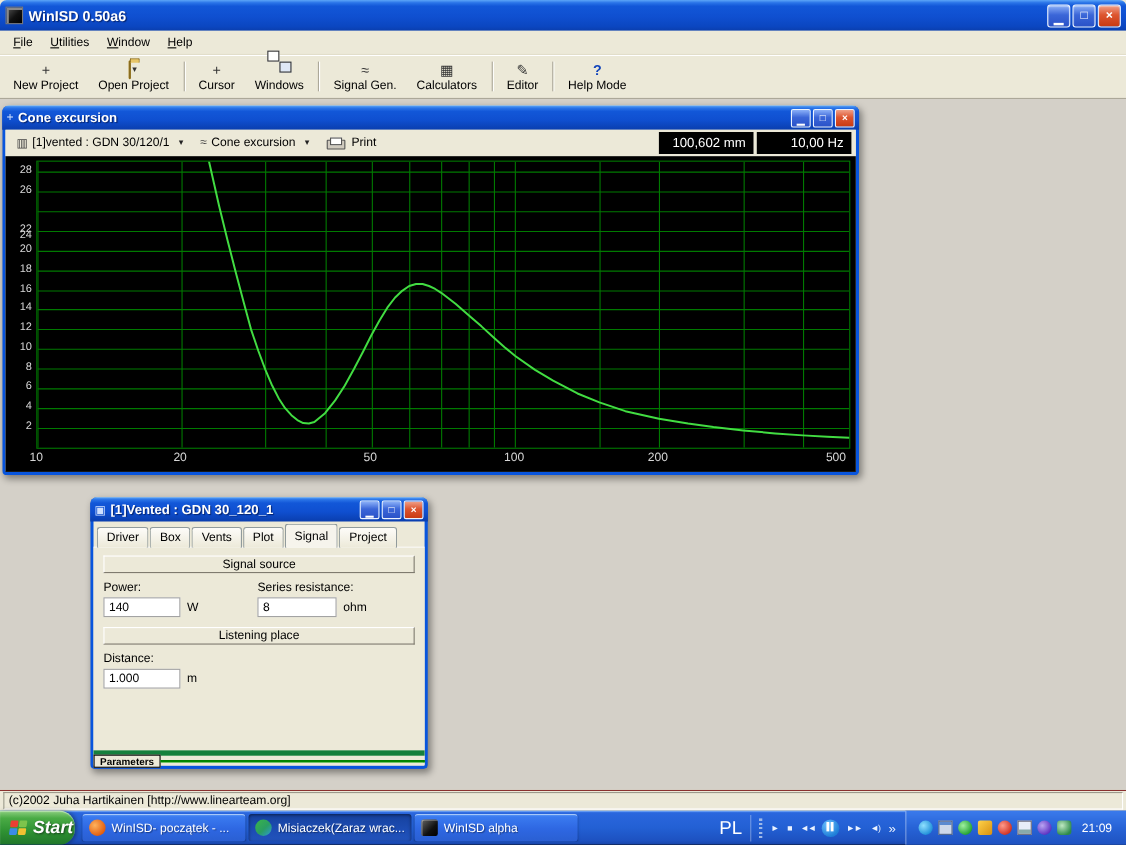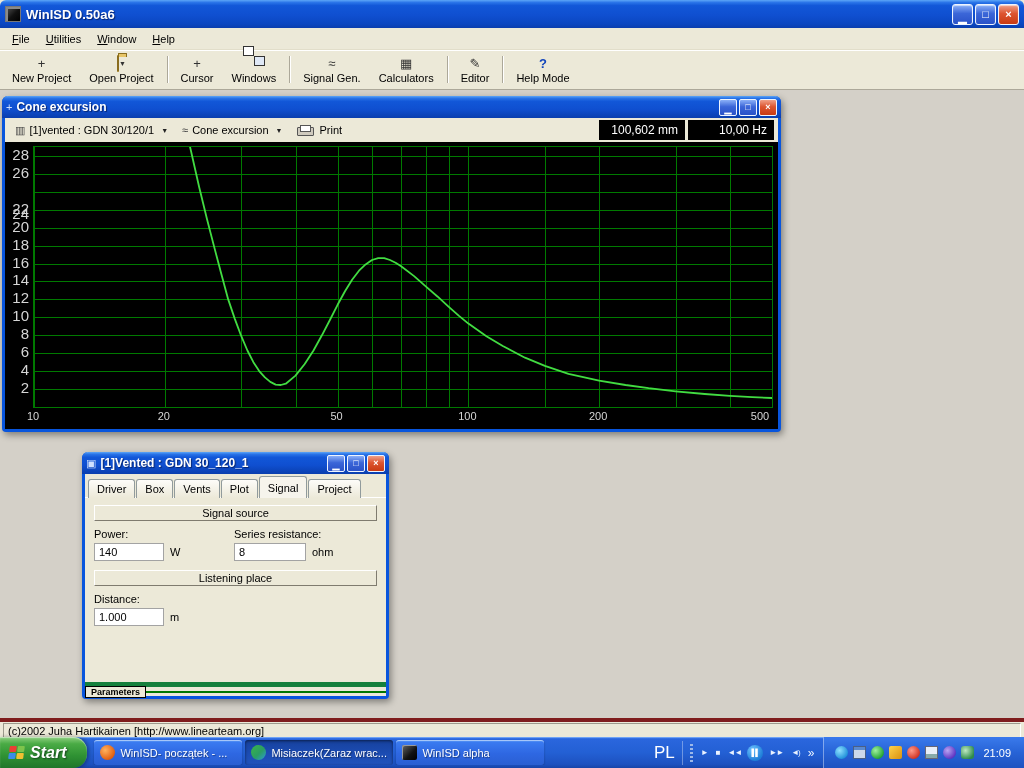--- a/index.html
+++ b/index.html
@@ -56,47 +56,47 @@
 .caret{font-size:7px;color:#222;margin-left:3px}
 .printer-icon{width:15px;height:11px;position:relative;margin-right:4px}
 .printer-icon::before{content:"";position:absolute;left:0;bottom:0;width:15px;height:7px;background:#cfcabe;border:1px solid #555;border-radius:1px}
 .printer-icon::after{content:"";position:absolute;left:3px;top:0;width:9px;height:5px;background:#fff;border:1px solid #555}
 .readouts{margin-left:auto;display:flex;gap:3px}
 .readout{background:#000;color:#fff;padding:3px 7px;min-width:86px;text-align:right;font-size:12px}
 
 #chart-region{flex:1 1 auto;position:relative;background:#000}
 #plot-area{position:absolute;left:28px;top:4px;right:5px;bottom:21px;border:1px solid #007800}
 #plot-area svg{display:block}
-.y-tick{position:absolute;left:0;width:24px;text-align:right;color:#d6d6d6;font-size:15px;line-height:13px}
+.y-tick{position:absolute;left:0;width:24px;text-align:right;color:#d6d6d6;font-size:10px;line-height:13px}
 .x-tick{position:absolute;width:30px;text-align:center;color:#d6d6d6;font-size:11px}
 
 
 #project-window{left:82px;top:362px;width:307px;height:247px}
 .tabrow{display:flex;align-items:flex-end;padding:2px 3px 0;flex:0 0 auto;position:relative}
 .tabrow::after{content:"";position:absolute;left:0;right:0;bottom:0;height:1px;background:#fff;box-shadow:0 1px 0 #aca899}
 .tab{padding:3px 8px 3px;border:1px solid #919b9c;border-bottom:none;border-radius:3px 3px 0 0;background:linear-gradient(#fdfcf9,#ece9d8);margin-right:1px;margin-top:3px;cursor:default;position:relative;z-index:1}
 .tab.active{margin-top:0;padding-top:5px;padding-bottom:4px;background:#f6f4ec;z-index:3}
 .pcontent{flex:1 1 auto;position:relative;padding:7px 9px;background:#ece9d8}
 .group-bar{border:1px solid;border-color:#fff #7f7b6f #7f7b6f #fff;background:#ece9d8;text-align:center;padding:1px 0;margin-bottom:7px}
 .field-label{margin-bottom:3px}
 .field-row{display:flex;gap:6px;align-items:center}
 .xp-input{height:18px;border:1px solid #a3a3a3;background:#fff;padding:1px 4px;font-size:11px;font-family:"Liberation Sans",sans-serif}
 .cols{display:flex;margin-bottom:9px}
 .col1{width:140px}
 .param-strip{flex:0 0 auto;height:14px;display:flex;align-items:center;background:#ece9d8;border-top:5px solid #15803d}
 .param-label{border:1px solid #000;background:#ece9d8;font-weight:bold;font-size:9px;padding:0 5px;display:flex;align-items:center}
 .param-progress{flex:1;background:#00dc00;border:1px solid #007800;border-left:none}
 
 
-.statusbar{height:19px;flex:0 0 auto;background:#ece9d8;display:flex;align-items:flex-start;padding:1px 3px;border-top:4px solid #7f1d1d}
+.statusbar{height:19px;flex:0 0 auto;background:#ece9d8;display:flex;align-items:flex-start;padding:1px 3px;border-top:1px solid #7f1d1d}
 .status-panel{flex:1;height:16px;border:1px solid;border-color:#9c9a8c #fff #fff #9c9a8c;padding:1px 4px;white-space:nowrap;overflow:hidden}
 
 
 #taskbar{position:absolute;left:0;right:0;bottom:0;height:31px;background:linear-gradient(180deg,#4b87ef 0%,#2a66dd 7%,#2360d4 50%,#1d51c0 88%,#1744a8 100%);display:flex;align-items:center;box-shadow:inset 0 1px 0 #6fa3f5}
-.start-btn{height:31px;padding:0 21px 0 9px;border-radius:0 14px 14px 0;background:linear-gradient(180deg,#8ed080 0%,#4aab45 22%,#2f9233 60%,#20762a 100%);display:flex;align-items:center;gap:6px;color:#fff;font-size:16px;font-weight:bold;font-style:italic;text-shadow:1px 1px 2px #14401a;box-shadow:inset 0 1px 1px rgba(255,255,255,.5),2px 0 4px rgba(0,0,0,.35);cursor:default}
+.start-btn{height:31px;padding:0 2px 0 9px;border-radius:0 14px 14px 0;background:linear-gradient(180deg,#8ed080 0%,#4aab45 22%,#2f9233 60%,#20762a 100%);display:flex;align-items:center;gap:6px;color:#fff;font-size:16px;font-weight:bold;font-style:italic;text-shadow:1px 1px 2px #14401a;box-shadow:inset 0 1px 1px rgba(255,255,255,.5),2px 0 4px rgba(0,0,0,.35);cursor:default}
 .flag{display:grid;grid-template-columns:7px 7px;grid-template-rows:6px 6px;gap:1px;transform:skewX(-8deg)}
 .flag i{border-radius:1px}
 .flag .f-r{background:#ea3f34}.flag .f-g{background:#7ec44c}.flag .f-b{background:#3b8ce8}.flag .f-y{background:#f0c132}
 .taskbtns{display:flex;gap:3px;padding:0 7px;flex:1;overflow:hidden}
 .task-btn{width:148px;height:25px;display:flex;align-items:center;gap:5px;padding:0 6px;border-radius:3px;background:linear-gradient(180deg,#67a1f5 0%,#3a7af0 10%,#2e67e2 55%,#2a5fd2 100%);box-shadow:inset 0 1px 0 rgba(255,255,255,.45),0 1px 2px rgba(0,0,0,.3);color:#fff;white-space:nowrap;overflow:hidden;cursor:default;flex:0 0 auto}
 .task-btn.active{background:linear-gradient(180deg,#16419e 0%,#1d4db4 60%,#2253bc 100%);box-shadow:inset 0 1px 3px rgba(0,0,0,.55)}
 .task-icon{width:15px;height:15px;border-radius:2px;flex:0 0 auto}
 .ti-msn{background:linear-gradient(135deg,#3bb54a 0%,#2a9e62 55%,#2d9bd8 100%);border-radius:50%}
 .ti-browser{background:radial-gradient(circle at 35% 35%,#ffb25e,#e05a0c 75%);border-radius:50%}
 .ti-winisd{background:linear-gradient(135deg,#666 0%,#111 60%,#000 100%);box-shadow:inset 1px 1px 0 #999}

